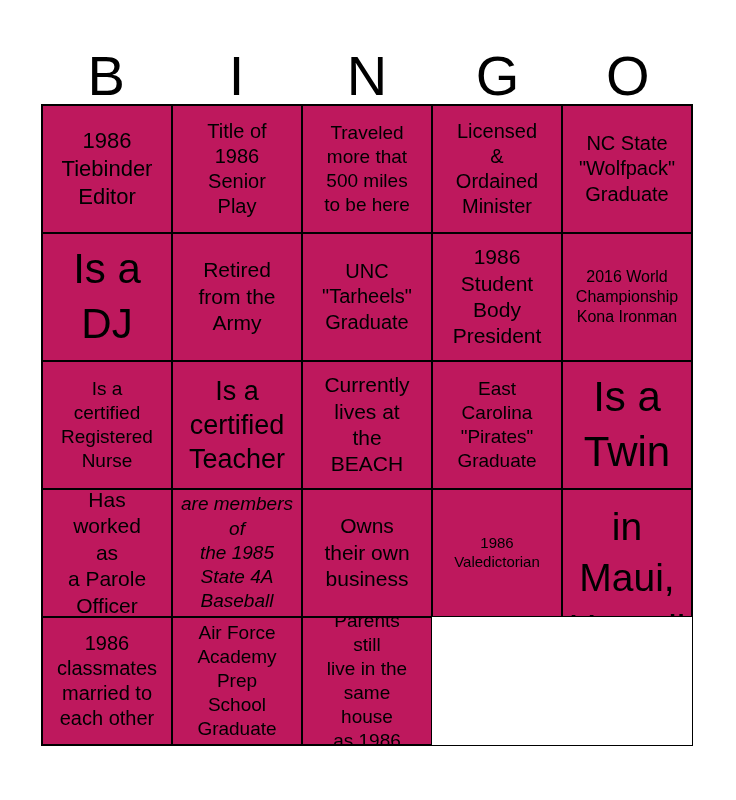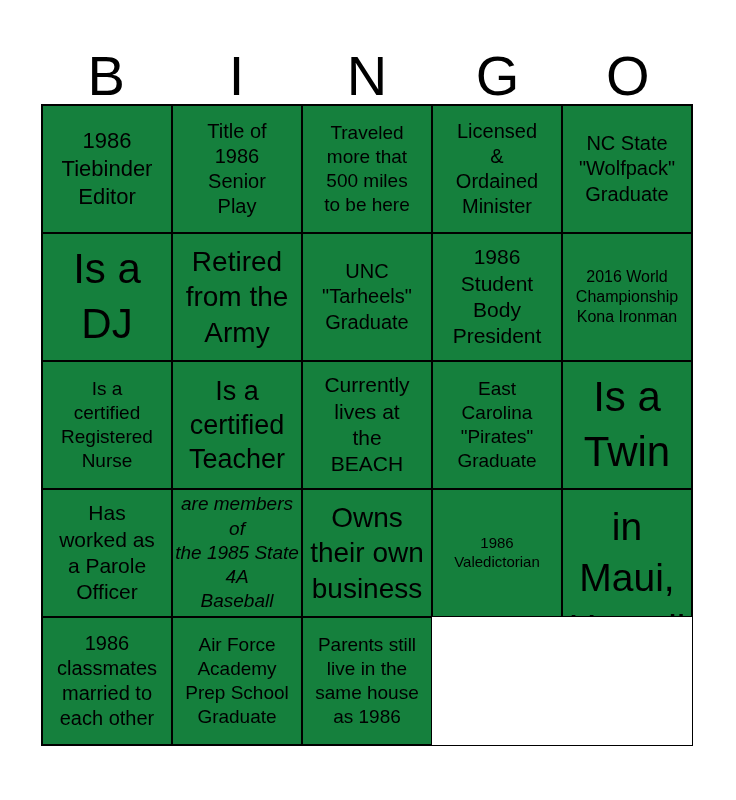--- a/index.html
+++ b/index.html
@@ -42,40 +42,40 @@
     grid-template-columns: repeat(5, 1fr);
     grid-auto-rows: 128px;
     background: #ffffff;
   }
   .cell {
     border: 1px solid #000000;
     display: flex;
     align-items: center;
     justify-content: center;
     text-align: center;
-    padding: 2px;
+    padding: 18px;
     overflow: hidden;
-    background: #15803d;
+    background: #be185d;
     cursor: pointer;
   }
   .cell-text {
     white-space: pre-line;
     line-height: 1.26;
     color: #000000;
   }
   .fs13 .cell-text { font-size: 19px; line-height: 1.28; font-style: italic; }
   .fs15 .cell-text { font-size: 15px; }
   .fs16 .cell-text { font-size: 16px; text-align: center; }
   .fs18 .cell-text { font-size: 18px; }
   .fs19 .cell-text { font-size: 19px; }
   .fs20 .cell-text { font-size: 20px; }
   .fs21 .cell-text { font-size: 21px; }
   .fs22 .cell-text { font-size: 22px; }
   .fs24 .cell-text { font-size: 24px; }
-  .fs25 .cell-text { font-size: 28px; }
+  .fs25 .cell-text { font-size: 21px; }
   .fs27 .cell-text { font-size: 27px; }
   .fs32 .cell-text { font-size: 39px; line-height: 1.3; }
   .fs42 .cell-text { font-size: 42px; line-height: 1.3; }
 </style>
 </head>
 <body>
 
 <div class="bingo-header">
   <span class="bingo-letter">B</span>
   <span class="bingo-letter">I</span>

